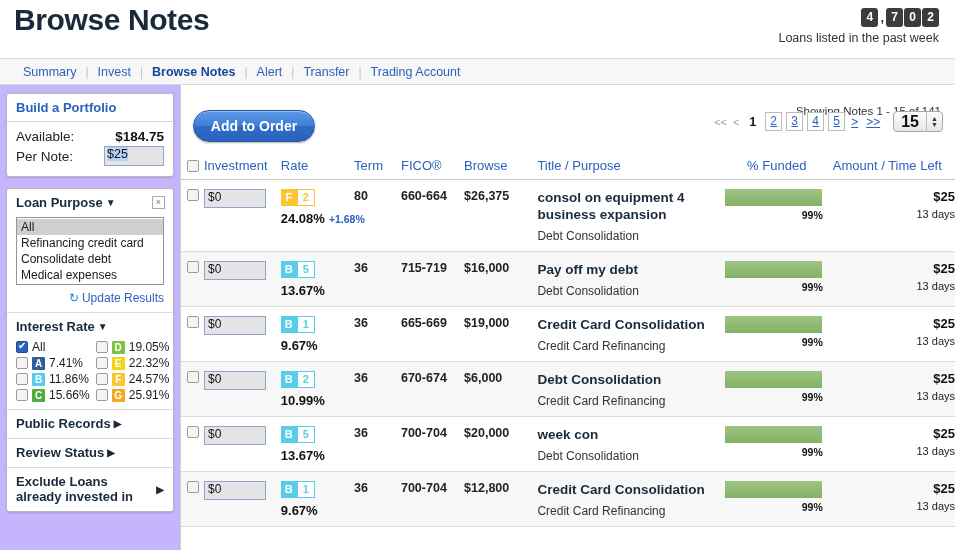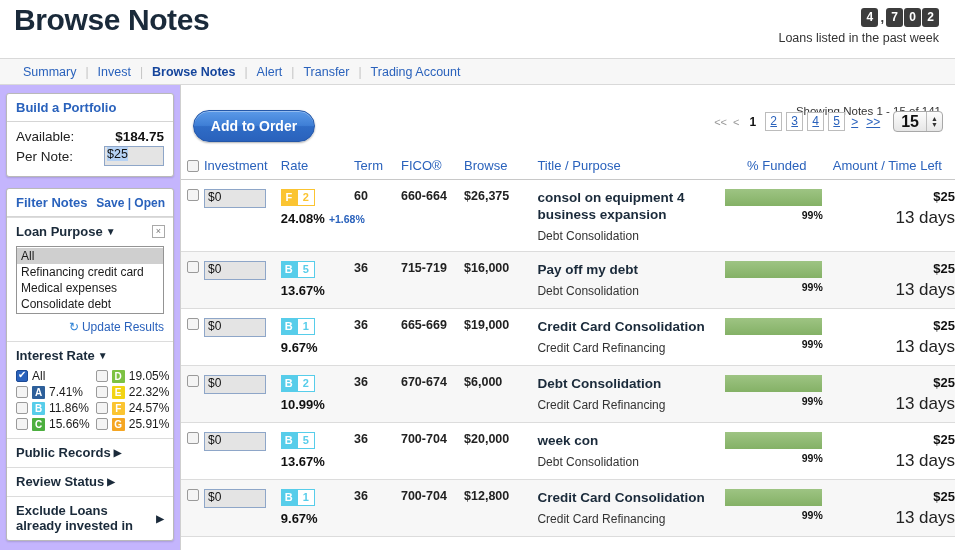--- a/index.html
+++ b/index.html
@@ -164,21 +164,21 @@
   .rate-line { display:flex; align-items:baseline; }
   .num-b { font-size:12.5px; font-weight:bold; color:#222; }
   .title-main { font-size:13.5px; font-weight:bold; color:#1a2a3a; line-height:17px; }
   .title-sub { font-size:12px; color:#333; margin-top:6px; }
   .bar-wrap { padding:0 10px 0 4px; }
   .bar-outer { height:17px; background:transparent; }
   .bar-fill { height:17px; background:linear-gradient(to bottom,#9ec483,#84b166); }
   .bar-pct { text-align:right; font-size:10.5px; font-weight:bold; color:#111; margin-top:3px; }
   .amt-cell { text-align:right; padding-right:28px; }
   .amt-top { font-size:13px; font-weight:bold; color:#111; }
-  .amt-sub { font-size:17px; color:#222; margin-top:4px; }
+  .amt-sub { font-size:11px; color:#222; margin-top:4px; }
 </style>
 </head>
 <body>
 
 <div class="topbar">
   <div class="page-title">Browse Notes</div>
   <div class="counter-wrap">
     <div class="digits" id="counter-digits">
         <span class="digit">4</span>
         <span class="digit-sep">,</span>
@@ -218,36 +218,32 @@
           <span class="v">$184.75</span>
         </div>
         <div class="kv">
           <span class="k">Per Note:</span>
           <span class="pernote-input"><span class="pernote-sel">$25</span></span>
         </div>
       </div>
     </div>
 
     <div class="panel">
-      <div class="panel-head">
-        <span>Filter Notes</span>
-        <span class="save-open">Save | Open</span>
-      </div>
 
       <div class="filter-sec">
         <div class="close-box">×</div>
         <div class="filter-title">
           <span>Loan Purpose</span>
           <span class="caret-down">▼</span>
         </div>
         <div class="listbox" id="purpose-list">
             <div class="opt sel">All</div>
             <div class="opt">Refinancing credit card</div>
+            <div class="opt">Consolidate debt</div>
             <div class="opt">Medical expenses</div>
-            <div class="opt">Consolidate debt</div>
           </div>
         <div class="update-row">
           <a href="#"><span class="refresh-ico">↻</span><span>Update Results</span></a>
         </div>
       </div>
 
       <div class="filter-sec">
         <div class="filter-title">
           <span>Interest Rate</span>
           <span class="caret-down">▼</span>
@@ -376,21 +372,21 @@
             <td class="rate-cell">
               <div class="badge">
                 <span class="b-letter" style="background:#fbc431;">F</span>
                 <span class="b-num" style="border-color:#fbc431;color:#fbc431;">2</span>
               </div>
               <div class="rate-line">
                 <span class="rate-val">24.08%</span>
                 <span class="rate-delta">+1.68%</span>
               </div>
             </td>
-            <td class="num-b">60</td>
+            <td class="num-b">80</td>
             <td class="num-b">660-664</td>
             <td class="num-b">$26,375</td>
             <td>
               <div class="title-main">consol on equipment 4 business expansion</div>
               <div class="title-sub">Debt Consolidation</div>
             </td>
             <td>
               <div class="bar-wrap">
                 <div class="bar-outer">
                   <div class="bar-fill" style="width:99%"></div>

